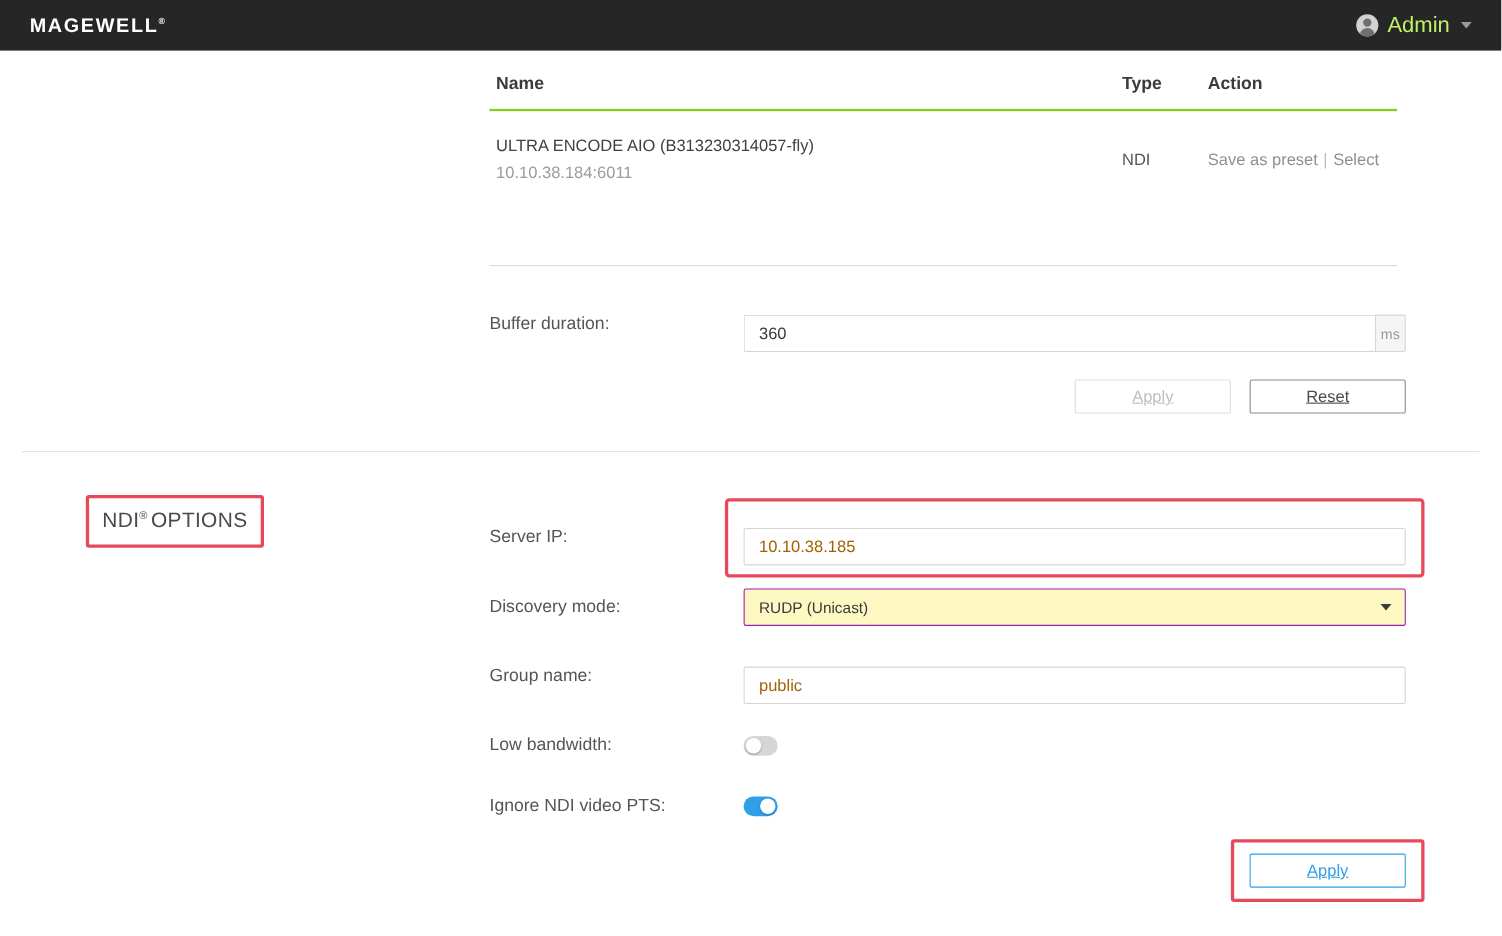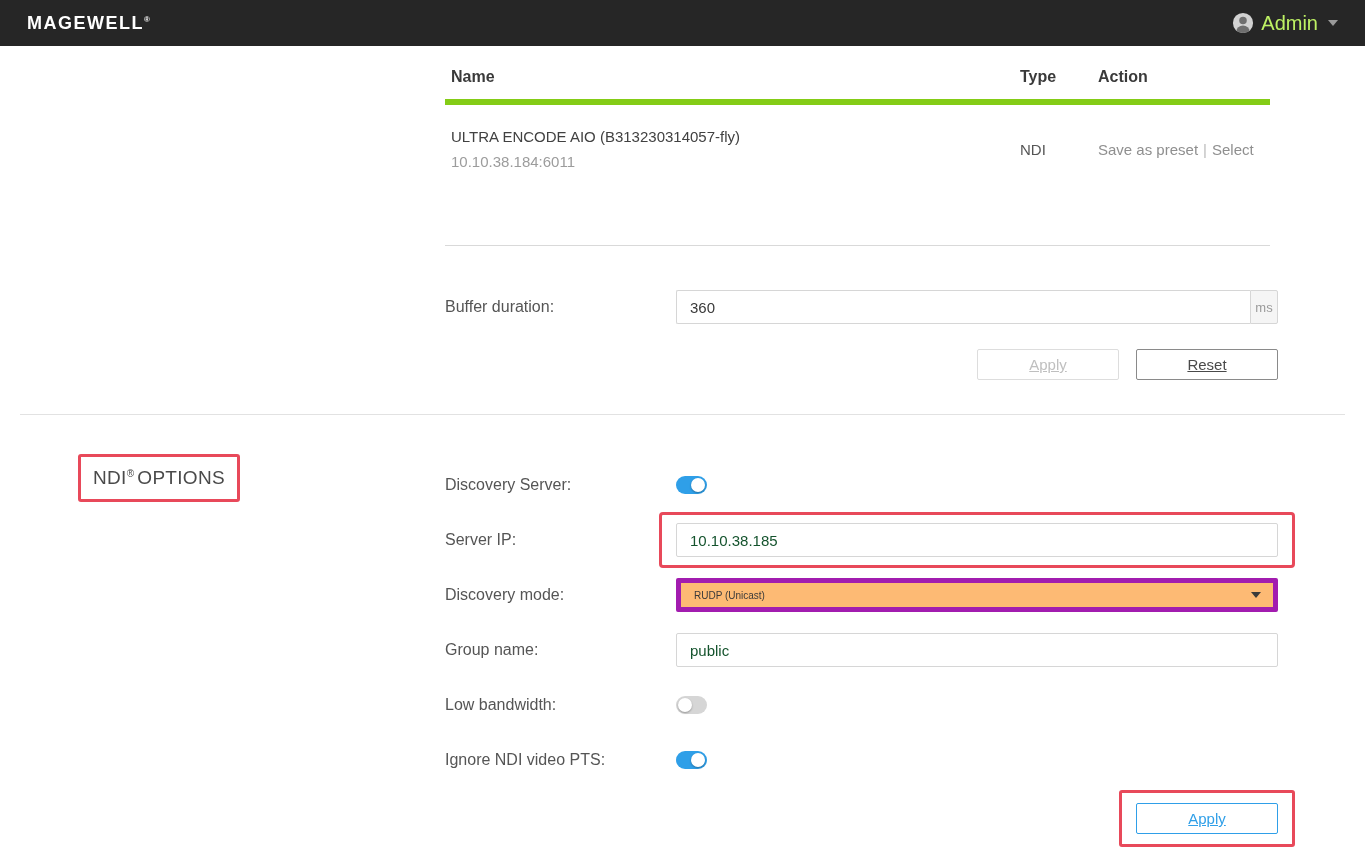--- a/index.html
+++ b/index.html
@@ -14,34 +14,34 @@
   .nav-item { color:#cfcfcf; font-size:16px; cursor:pointer; white-space:nowrap; }
   .nav-item.active { color:#53b1ec; }
   .hl-nav { border:3px solid #e8495a; border-radius:3px; padding:4px 9px; }
   .user-menu { margin-left:auto; display:flex; align-items:center; gap:7px; cursor:pointer; }
   .user-label { color:#bef264; font-size:20px; }
   .caret-down { width:0; height:0; border-left:5px solid transparent; border-right:5px solid transparent; border-top:6px solid #9a9a9a; margin-left:3px; }
 
   
   .section1 { padding:12px 87px 34px 445px; }
   .src-table { width:825px; }
-  .table-header { display:flex; padding:10px 6px 13px; border-bottom:6px solid #84cc16; }
+  .table-header { display:flex; padding:10px 6px 13px; border-bottom:2px solid #84cc16; }
   .table-header span { font-size:16px; font-weight:700; color:#3a3a3a; }
   .col-name { flex:0 0 569px; }
   .col-type { flex:0 0 78px; }
   .col-action { flex:1; }
   .table-row { display:flex; align-items:center; height:141px; padding:0 6px 52px; border-bottom:1px solid #d9d9d9; }
   .row-name-primary { font-size:15px; color:#414141; margin-bottom:8px; }
   .row-name-secondary { font-size:15px; color:#9c9c9c; }
   .row-type { font-size:15px; color:#555555; }
   .row-action { font-size:15px; color:#8f8f8f; white-space:nowrap; }
   .action-link { cursor:pointer; }
   .action-sep { color:#bcbcbc; margin:0 5px; }
 
-  .buffer-row { display:flex; align-items:center; margin-top:44px; }
+  .buffer-row { display:flex; align-items:flex-start; margin-top:44px; }
   .form-label { width:231px; font-size:16px; color:#555555; }
   .input-group { flex:1; display:flex; height:34px; }
   .input-group input { flex:1; min-width:0; border:1px solid #d6d6d6; border-right:none; border-radius:2px 0 0 2px; padding:0 13px; font-size:15px; color:#3a3a3a; outline:none; font-family:inherit; background:#fff; }
   .unit-box { width:28px; background:#f5f5f5; border:1px solid #d6d6d6; border-radius:0 2px 2px 0; color:#9a9a9a; font-size:13px; display:flex; align-items:center; justify-content:center; }
 
   .btn { min-width:142px; height:31px; background:#ffffff; border-radius:2px; font-size:15px; cursor:pointer; font-family:inherit;text-decoration:underline; }
   .btn-disabled { border:1px solid #dddddd; color:#bfbfbf; }
   .btn-reset { border:1px solid #8a8a8a; color:#4a4a4a; }
   .btn-primary { border:1px solid #2f9fe8; color:#2f9fe8; }
   .btn-row { display:flex; justify-content:flex-end; gap:17px; margin-top:25px; }
@@ -49,22 +49,22 @@
   .divider { border:none; border-top:1px solid #e2e2e2; margin:0 20px; }
 
   
   .section2 { position:relative; padding:53px 87px 16px 445px; }
   .ndi-title-box { position:absolute; left:78px; top:39px; border:3px solid #e8495a; border-radius:3px; padding:10px 12px;text-align:center; }
   .ndi-title { font-size:19px; font-weight:400; color:#4a4a4a; letter-spacing:0.3px; white-space:nowrap; }
   .ndi-title sup { font-size:10px; margin-right:3px; }
 
   .form-row { display:flex; align-items:center; margin-bottom:21px; min-height:34px; }
   .form-control { flex:1; }
-  .text-input { width:100%; height:34px; border:1px solid #d6d6d6; border-radius:2px; padding:0 13px; font-size:15px; color:#14532d; outline:none; font-family:inherit; background:#fff; }
-  .select-box { position:relative; width:100%; height:34px; border:5px solid #a21caf; border-radius:2px; padding:0 13px; font-size:10px; color:#3a3a3a; display:flex; align-items:center; cursor:pointer; background:#fdba74; }
+  .text-input { width:100%; height:34px; border:1px solid #d6d6d6; border-radius:2px; padding:0 13px; font-size:15px; color:#a16207; outline:none; font-family:inherit; background:#fff;margin-top:16px; }
+  .select-box { position:relative; width:100%; height:34px; border:1px solid #a21caf; border-radius:2px; padding:0 13px; font-size:14px; color:#3a3a3a; display:flex; align-items:center; cursor:pointer; background:#fef9c3; }
   .select-caret { position:absolute; right:12px; width:0; height:0; border-left:5px solid transparent; border-right:5px solid transparent; border-top:6px solid #3a3a3a; }
 
   .toggle { position:relative; width:31px; height:18px; border-radius:9px; background:#d6d6d6; cursor:pointer; transition:background .15s; }
   .toggle .knob { position:absolute; top:2px; left:2px; width:14px; height:14px; border-radius:50%; background:#ffffff; box-shadow:0 1px 2px rgba(0,0,0,.3); }
   .toggle.on { background:#2f9fe8; }
   .toggle.on .knob { left:15px; }
 
   .hl-input-wrap { border:3px solid #e8495a; border-radius:4px; padding:8px 14px; margin:-11px -17px; }
   .apply-row { display:flex; justify-content:flex-end; margin-top:26px; }
   .hl-btn-wrap { border:3px solid #e8495a; border-radius:3px; padding:10px 14px; margin:-13px -17px -13px 0; }
@@ -127,28 +127,20 @@
   </div>
 </section>
 
 <hr class="divider">
 
 <section class="section2">
   <div class="ndi-title-box">
     <h2 class="ndi-title"><span>NDI</span><sup>®</sup><span>OPTIONS</span></h2>
   </div>
 
-  <div class="form-row">
-    <span class="form-label">Discovery Server:</span>
-    <div class="form-control">
-      <div class="toggle on">
-          <span class="knob"></span>
-        </div>
-    </div>
-  </div>
 
   <div class="form-row">
     <span class="form-label">Server IP:</span>
     <div class="form-control">
       <div class="hl-input-wrap">
         <input type="text" class="text-input" value="10.10.38.185" style="">
       </div>
     </div>
   </div>
 

